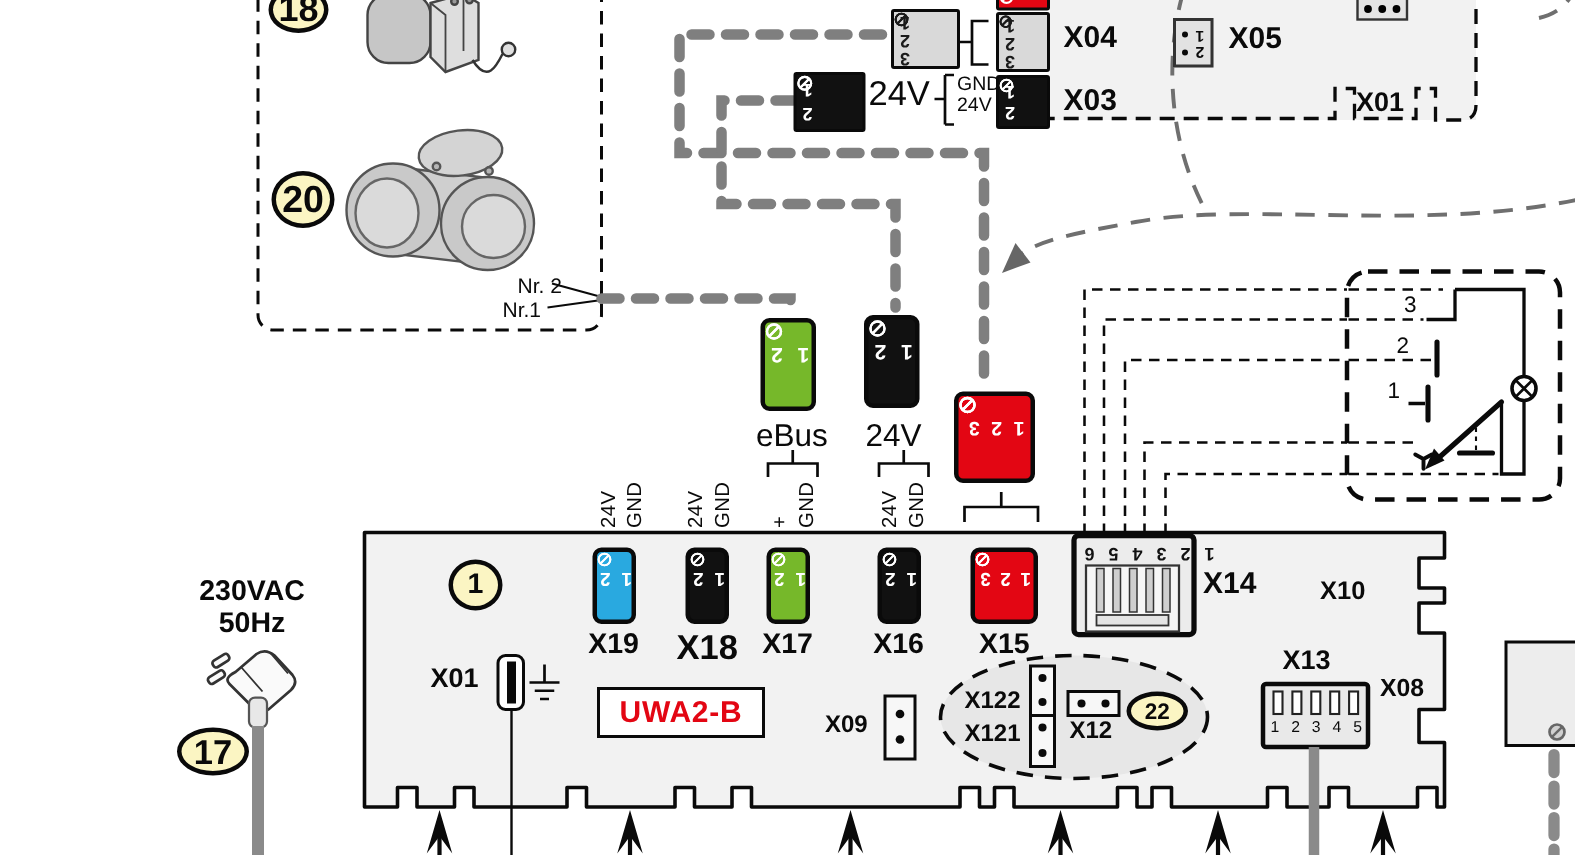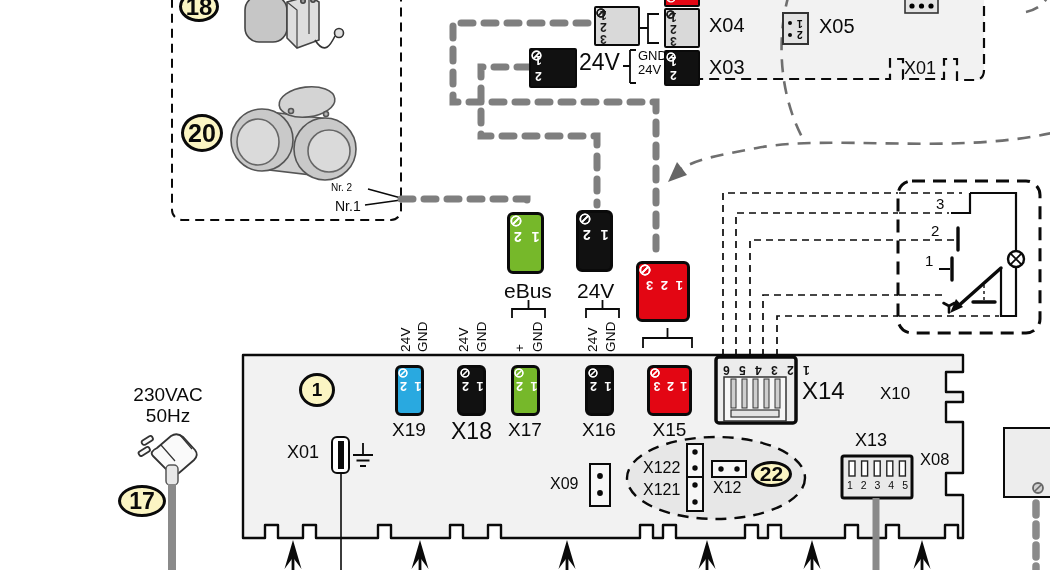--- a/index.html
+++ b/index.html
@@ -1,19 +1,19 @@
 <!DOCTYPE html>
 <html><head>
 <meta charset="utf-8">
 <style>
   html,body{margin:0;padding:0;background:#fff}
   #canvas{position:relative;width:1050px;height:570px;background:#fff;overflow:hidden;
           font-family:"Liberation Sans",sans-serif;color:#0a0a0a}
   .lbl{position:absolute;white-space:nowrap;line-height:1;color:#0a0a0a}
-  .b{font-weight:normal}
+  .b{font-weight:bold}
   .ctr{text-align:center}
   svg{position:absolute;left:0;top:0}
   
   .vc{position:absolute;border:3px solid #0a0a0a;border-radius:6px;box-sizing:border-box;
       display:flex;flex-direction:column;align-items:center;justify-content:space-evenly;padding:1px 0}
   .vpins{transform:rotate(180deg);font-weight:bold;color:#fff;white-space:pre}
   .vscrews{display:flex;align-items:center;justify-content:center}
   .scr{display:block}
   
   .hc{position:absolute;border:2.5px solid #0a0a0a;box-sizing:border-box;border-radius:2px;
@@ -217,25 +217,25 @@
     </div>
 <div class="callout" style="left:181px;top:114px;width:42px;height:38px;font-size:25px">
   <span>20</span>
     </div>
 <div class="callout" style="left:299px;top:373px;width:36px;height:34px;font-size:19px">
   <span>1</span>
     </div>
 <div class="callout" style="left:118px;top:485px;width:48px;height:32px;font-size:23px">
   <span>17</span>
     </div>
-<div class="callout" style="left:751px;top:461px;width:41px;height:26px;font-size:21px">
+<div class="callout" style="left:751px;top:461px;width:41px;height:26px;font-size:15px">
   <span>22</span>
     </div>
 
-<div class="lbl" style="left:331px;top:183px;font-size:10px">Nr. 2</div>
+<div class="lbl" style="left:345px;top:183px;font-size:14px">Nr. 2</div>
 <div class="lbl" style="left:335px;top:199px;font-size:14px">Nr.1</div>
 
 <div class="hc" style="left:664px;top:-9px;width:36px;height:16px;background:#E30613;color:#fff">
   <div class="hrow">
         <span></span>
     <svg class="scr" width="10" height="10" viewBox="0 0 10 10">
           <circle cx="5" cy="5" r="3.9" fill="none" stroke="#fff" stroke-width="1.4"></circle>
           <line x1="2.6" y1="7.4" x2="7.4" y2="2.6" stroke="#fff" stroke-width="1.4"></line>
         </svg>
       </div>
@@ -470,38 +470,41 @@
 
 <div class="lbl b ctr" style="left:389px;top:420px;width:40px;font-size:19px">X19</div>
 <div class="lbl b ctr" style="left:451px;top:420px;width:40px;font-size:23px">X18</div>
 <div class="lbl b ctr" style="left:505px;top:420px;width:40px;font-size:19px">X17</div>
 <div class="lbl b ctr" style="left:579px;top:420px;width:40px;font-size:19px">X16</div>
 <div class="lbl b ctr" style="left:647px;top:420px;width:45px;font-size:19px">X15</div>
 
 <div style="position:absolute;left:720px;top:360px;width:72px;text-align:center">
   <span class="vpins" style="display:inline-block;color:#111;font-size:12px;letter-spacing:3px">1 2 3 4 5 6</span>
 </div>
-<div class="lbl b" style="left:802px;top:379px;font-size:24px">X14</div>
+<div class="lbl b" style="left:802px;top:379px;font-size:20px">X14</div>
 
 <div class="lbl b" style="left:880px;top:385px;font-size:17px">X10</div>
 <div class="lbl b" style="left:920px;top:451px;font-size:16.5px">X08</div>
 <div class="lbl b" style="left:855px;top:431px;font-size:18px">X13</div>
 <div style="position:absolute;left:847px;top:479px;width:61px;display:flex;justify-content:space-between;font-size:10.5px">
   <span>1</span>
       <span>2</span>
       <span>3</span>
       <span>4</span>
       <span>5</span>
 </div>
 <div class="lbl b" style="left:287px;top:443px;font-size:18px">X01</div>
 <div class="lbl b" style="left:550px;top:476px;font-size:16px">X09</div>
 <div class="lbl b" style="left:643px;top:460px;font-size:16px">X122</div>
 <div class="lbl b" style="left:643px;top:482px;font-size:16px">X121</div>
 <div class="lbl b" style="left:713px;top:480px;font-size:16px">X12</div>
 
+<div class="namebox" style="left:398px;top:458px;width:112px;height:34px">
+  <span class="b" style="color:#E30613;font-size:20px;letter-spacing:.5px">UWA2-B</span>
+</div>
 
 <div class="lbl" style="left:936px;top:196px;font-size:15px">3</div>
 <div class="lbl" style="left:931px;top:223px;font-size:15px">2</div>
 <div class="lbl" style="left:925px;top:253px;font-size:15px">1</div>
 
 <div class="lbl b ctr" style="left:127px;top:385px;width:82px;font-size:19px">230VAC</div>
 <div class="lbl b ctr" style="left:127px;top:406px;width:82px;font-size:19px">50Hz</div>
 
 </div>
 

